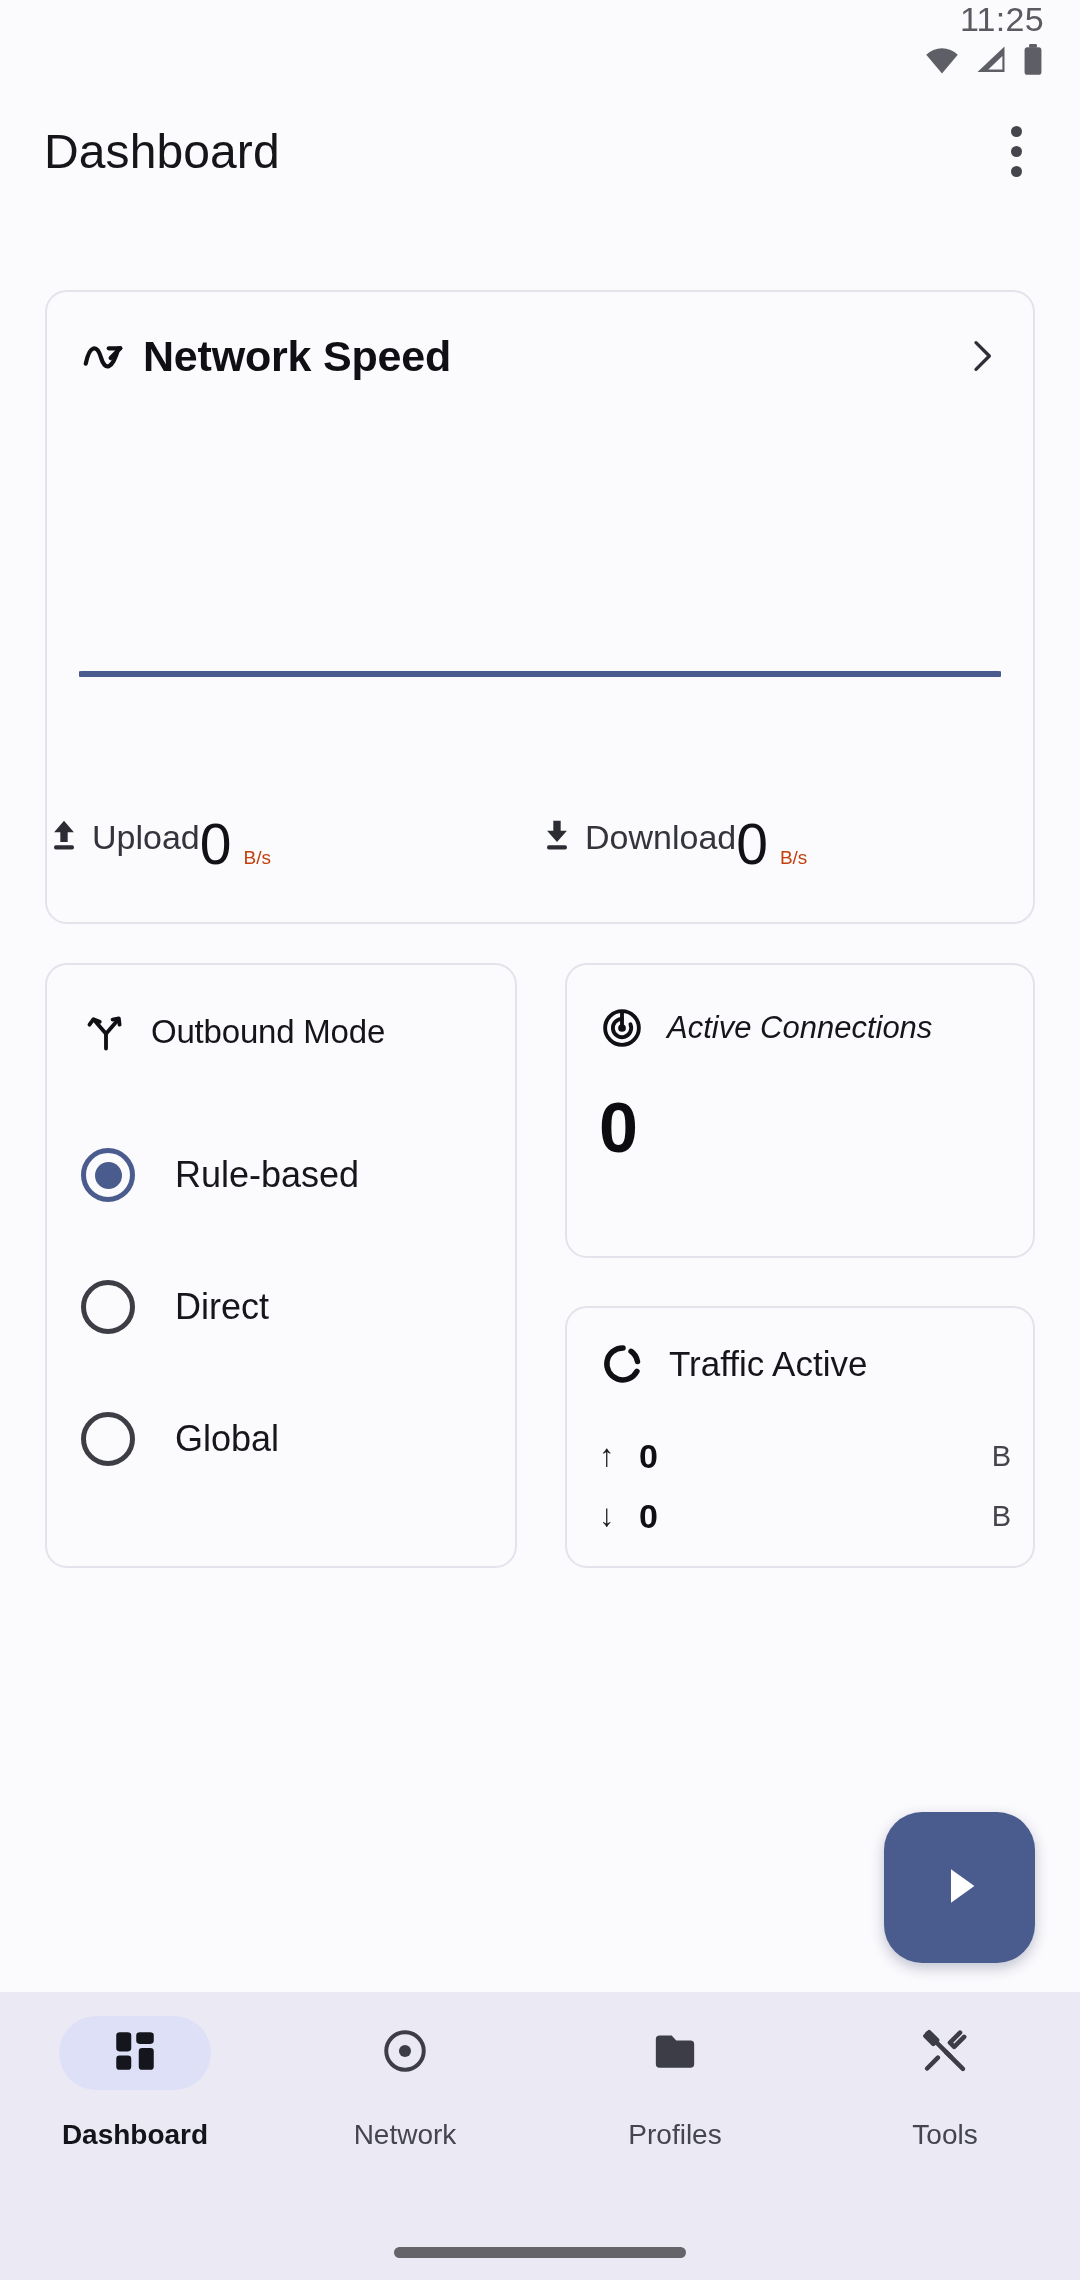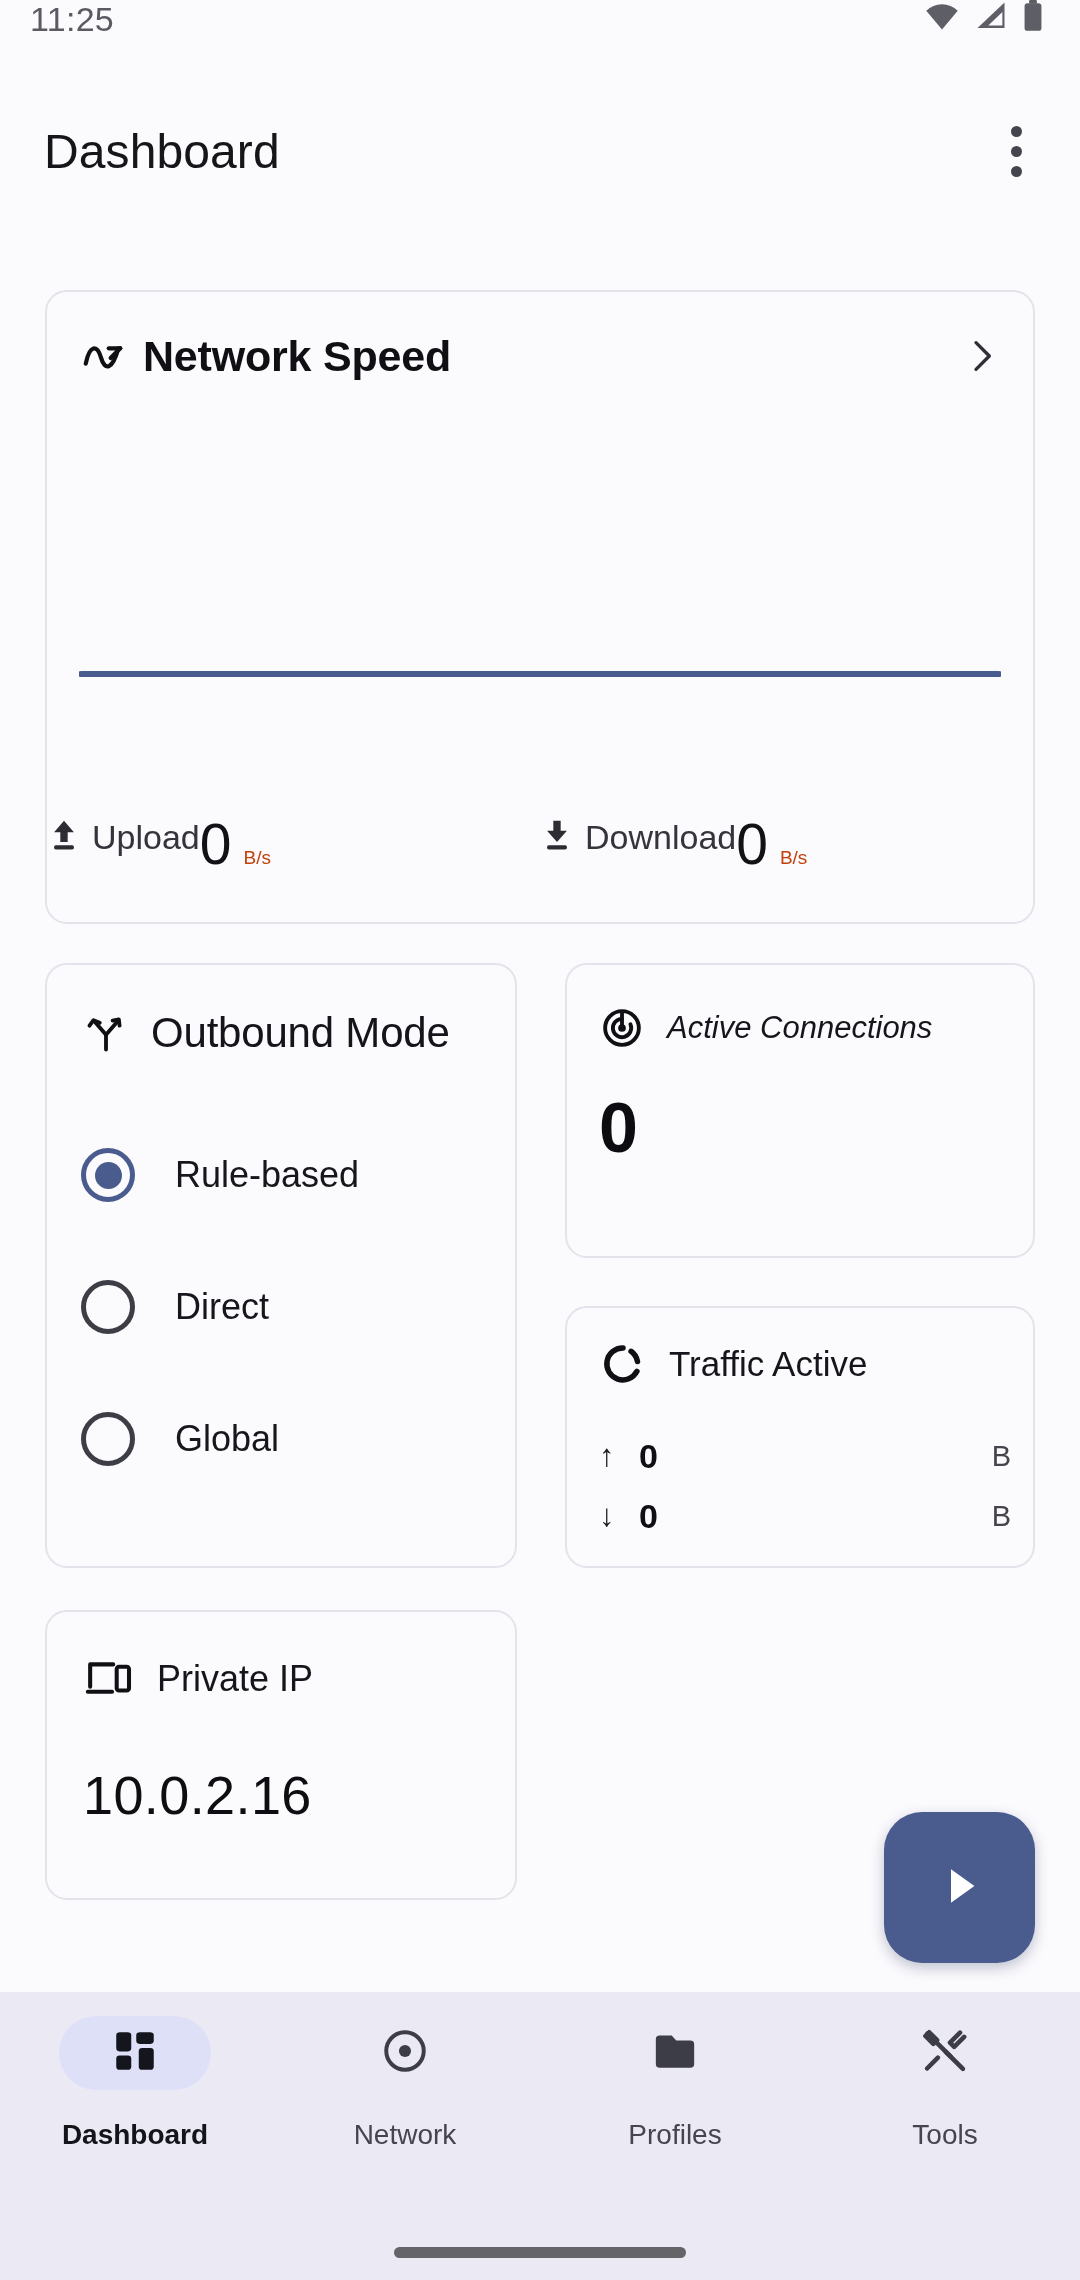--- a/index.html
+++ b/index.html
@@ -7,22 +7,23 @@
     width:1080px; height:2280px;
     background:#fbfafd;
     font-family:"Liberation Sans", sans-serif;
     overflow:hidden;
   }
   .screen { position:relative; width:1080px; height:2280px; background:#fbfafd; }
 
   
   .statusbar {
     position:absolute; top:0; left:0; width:1080px; height:76px;
-    display:flex; align-items:flex-start; justify-content:space-between;
+    display:flex; align-items:flex-end; justify-content:space-between;
     padding:0 36px 0 30px;
+    flex-direction:column;
   }
   .status-time { font-size:34px; color:#5a5a62; letter-spacing:0.3px; }
   .status-icons { display:flex; align-items:center; gap:14px; }
   .status-icons svg { display:block; }
 
   
   .appbar {
     position:absolute; top:96px; left:0; width:1080px; height:110px;
     display:flex; align-items:center; justify-content:space-between;
     padding:0 34px 0 44px;
@@ -61,21 +62,21 @@
   .ns-stat-row { display:flex; align-items:center; gap:11px; }
   .ns-stat-label { font-size:34px; color:#34343c; }
   .ns-stat-valrow { display:flex; align-items:baseline; gap:12px; margin-top:14px; }
   .ns-stat-value { font-size:57px; color:#111116; font-weight:400; line-height:1; }
   .ns-stat-unit { font-size:19px; color:#c2410c; }
 
   
   #card-outbound { left:45px; top:963px; width:472px; height:605px; }
   .ob-head { position:absolute; top:44px; left:36px; display:flex; align-items:center; }
   .ob-icon { width:46px; height:46px; display:flex; align-items:center; justify-content:center; }
-  .ob-title { font-size:42px; color:#14141a; margin-left:22px; letter-spacing:-0.2px; }
+  .ob-title { font-size:33px; color:#14141a; margin-left:22px; letter-spacing:-0.2px; }
   .radios { position:absolute; top:180px; left:34px; right:20px; }
   .radio-row { display:flex; align-items:center; height:60px; margin-bottom:72px; cursor:pointer; }
   .radio-row:last-child { margin-bottom:0; }
   .radio { width:54px; height:54px; flex:0 0 54px; border-radius:50%;
            border:5px solid #3d3d46; display:flex; align-items:center; justify-content:center; }
   .radio.on { border-color:#4a5c8e; }
   .radio.on::after { content:""; width:27px; height:27px; border-radius:50%; background:#4a5c8e; }
   .radio-label { font-size:36px; color:#16161c; margin-left:40px; }
 
   
@@ -286,33 +287,20 @@
         <span class="tu-unit">B</span>
       </div>
       <div class="tu-row">
         <span class="tu-arrow">↓</span>
         <span class="tu-num">0</span>
         <span class="tu-unit">B</span>
       </div>
     </div>
   </div>
 
-  <div class="card" id="card-ip">
-    <div class="ip-head">
-      <span class="ip-icon">
-        <svg width="50" height="44" viewBox="0 0 26 22" fill="none" stroke="#101014" stroke-width="2.1" stroke-linecap="round" stroke-linejoin="round">
-          <path d="M15.2 3.4 L3.2 3.4 L3.2 15"></path>
-          <rect x="17" y="4.6" width="6.4" height="12.4" rx="1.2"></rect>
-          <path d="M2 17.6 L14.6 17.6"></path>
-        </svg>
-      </span>
-      <span class="ip-title">Private IP</span>
-    </div>
-    <div class="ip-value">10.0.2.16</div>
-  </div>
 
   <div class="fab">
     <span>
       <svg width="54" height="54" viewBox="0 0 24 24">
         <path d="M8 4.6 L18.4 12 L8 19.4 Z" fill="#ffffff"></path>
       </svg>
     </span>
   </div>
 
   <div class="bottomnav">

